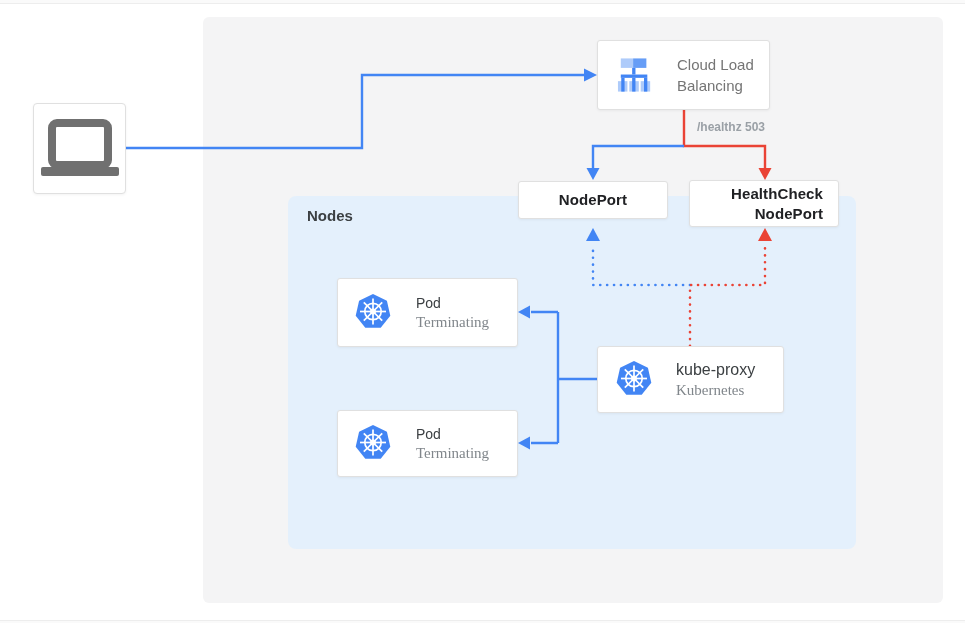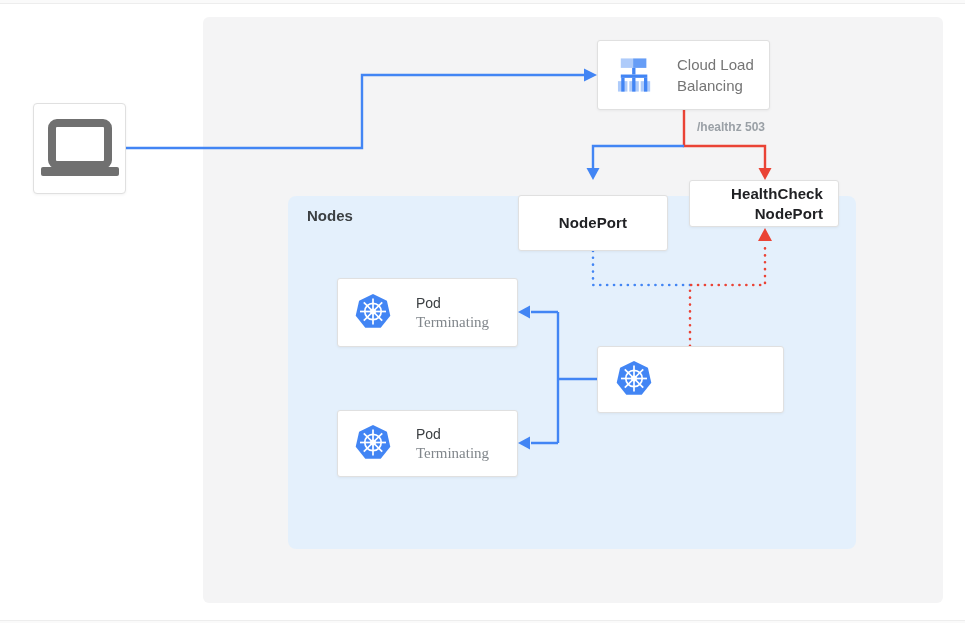--- a/index.html
+++ b/index.html
@@ -52,21 +52,21 @@
     position: absolute; background: #ffffff;
     border: 1px solid var(--box-border, #e0e0e0);
     border-radius: 3px; z-index: 4;
     box-shadow: 0 1px 3px rgba(0,0,0,0.05);
     display: flex; align-items: center;
   }
   .box-client { left: 33px; top: 103px; width: 93px; height: 91px;
                 justify-content: center; border-radius: 4px; }
   .box-clb { left: 597px; top: 40px; width: 173px; height: 70px;
              padding-left: 19px; gap: 24px; }
-  .box-nodeport { left: 518px; top: 195px; width: 150px; height: 56px;
+  .box-nodeport { left: 518px; top: 181px; width: 150px; height: 38px;
                   justify-content: center; text-align: center; }
   .box-healthcheck { left: 689px; top: 180px; width: 150px; height: 47px;
                      justify-content: center; text-align: right; }
   .box-pod-1 { left: 337px; top: 278px; width: 181px; height: 69px;
                padding-left: 15px; gap: 23px; }
   .box-pod-2 { left: 337px; top: 410px; width: 181px; height: 67px;
                padding-left: 15px; gap: 23px; }
   .box-kubeproxy { left: 597px; top: 346px; width: 187px; height: 67px;
                    padding-left: 16px; gap: 22px; }
 
@@ -215,15 +215,19 @@
           <line x1="20" y1="18.5" x2="33" y2="18.5"></line>
           <line x1="20" y1="18.5" x2="29.2" y2="27.7"></line>
           <line x1="20" y1="18.5" x2="20" y2="31.5"></line>
           <line x1="20" y1="18.5" x2="10.8" y2="27.7"></line>
           <line x1="20" y1="18.5" x2="7" y2="18.5"></line>
           <line x1="20" y1="18.5" x2="10.8" y2="9.3"></line>
         </g>
         <circle cx="20" cy="18.5" r="3" fill="#ffffff"></circle>
       </svg>
     </span>
+    <div>
+      <div class="t-title" style="font-size:16px;">kube-proxy</div>
+      <div class="t-sub">Kubernetes</div>
+    </div>
   </div>
 
 </div>
 
 </body></html>

